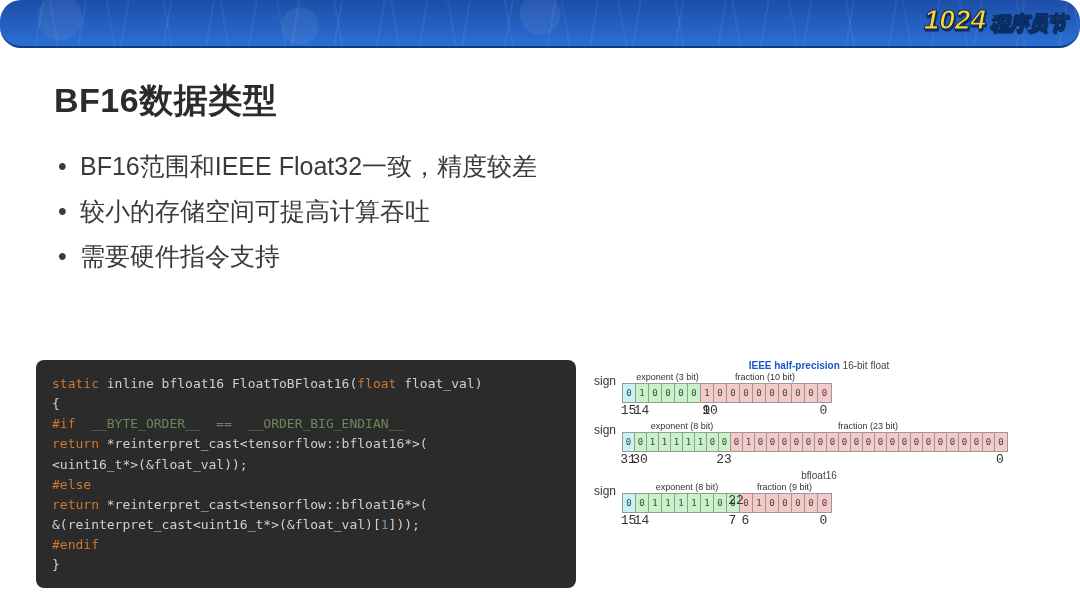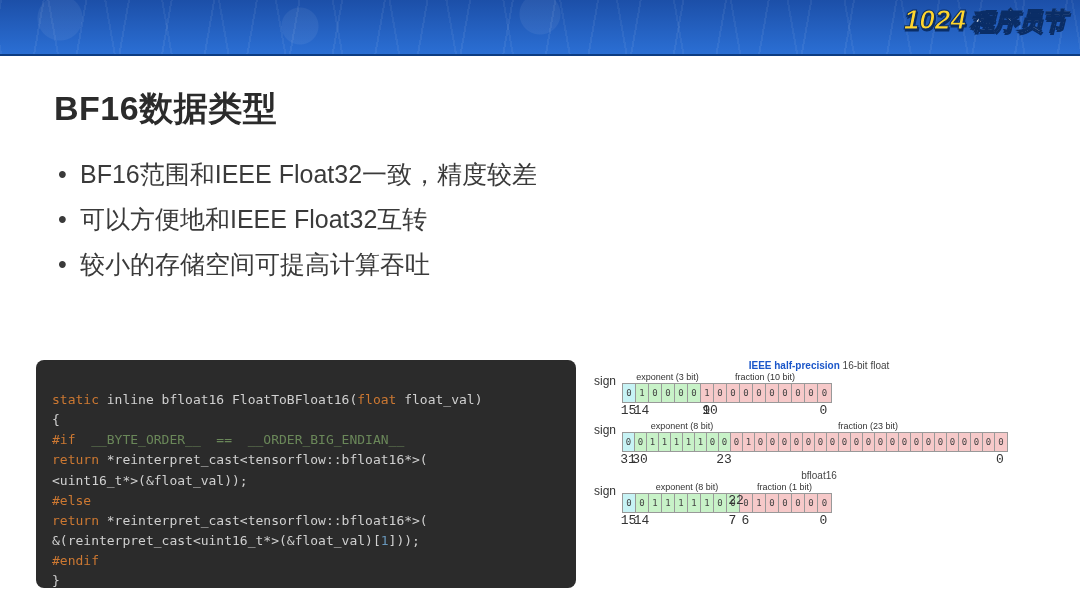--- a/index.html
+++ b/index.html
@@ -4,63 +4,64 @@
 <style>
   * { margin: 0; padding: 0; box-sizing: border-box; }
   html, body {
     width: 1080px; height: 608px; overflow: hidden;
     font-family: "PingFang SC", "Microsoft YaHei", -apple-system, Arial, sans-serif;
     background: #fff; color: #2b2b2b; position: relative;
   }
 
   
   .banner {
-    height: 56px; width: 100%;
+    height: 48px; width: 100%;
     background: linear-gradient(180deg,#1c4fa8 0%,#2b6fd4 100%);
     position: relative; overflow: hidden;
     border-bottom: 2px solid #0d3c82;
+    border-radius: 21px;
   }
   .banner .doodles {
     position: absolute; inset: 0;
     background:
       repeating-linear-gradient(100deg, rgba(255,255,255,.06) 0 2px, transparent 2px 42px),
       repeating-linear-gradient( 80deg, rgba(255,255,255,.05) 0 2px, transparent 2px 56px),
       radial-gradient(circle at 60px 18px, rgba(255,255,255,.06) 0 22px, transparent 23px),
       radial-gradient(circle at 300px 26px, rgba(255,255,255,.06) 0 18px, transparent 19px),
       radial-gradient(circle at 540px 14px, rgba(255,255,255,.06) 0 20px, transparent 21px);
   }
   .banner .logo {
     position: absolute; right: 14px; top: 4px;
     font-family: "Arial Black", Impact, sans-serif;
     font-style: italic; font-weight: 900; font-size: 28px;
     display: flex; align-items: baseline; gap: 4px;
     filter: drop-shadow(1px 2px 0 #0a2d66);
   }
   .banner .logo .y { color: #ffd52e; -webkit-text-stroke: 1px #0a2d66; }
-  .banner .logo .cn { color: #fff; -webkit-text-stroke: 1px #0a2d66; font-style: italic; font-size: 24px; font-weight: 900; }
+  .banner .logo .cn { color: #fff; -webkit-text-stroke: 1px #0a2d66; font-style: italic; font-size: 19px; font-weight: 900; }
 
   
   .slide { padding: 30px 86px 0 54px; }
   .title { font-size: 34px; font-weight: 600; letter-spacing: .5px; margin-bottom: 20px; }
   ul.bullets { list-style: none; padding-left: 26px; }
   ul.bullets li {
     font-size: 25px; line-height: 1.8; color: #3a3a3a;
     position: relative; font-weight: 500;
   }
   ul.bullets li::before {
     content: "•"; position: absolute; left: -22px; top: 0;
     font-size: 25px; color: #3a3a3a;
   }
 
   
   .row { position: absolute; left: 36px; right: 36px; top: 360px; bottom: 20px; display: flex; gap: 18px; }
 
   .code {
     flex: 0 0 540px; background: #2b2b2b; color: #bbb;
-    border-radius: 8px; padding: 30px 16px;
+    border-radius: 8px; padding: 14px 16px;
     font-family: ui-monospace, SFMono-Regular, Menlo, Consolas, monospace;
     font-size: 13px; line-height: 1.55; white-space: pre; overflow: hidden;
   } 
   .c-or { color:#cc7832; }
   .c-gr { color:#6a8759; }
   .c-wt { color:#d0d0d0; }
   .c-num { color:#6897bb; }
 
   .figs { flex: 1; display: flex; flex-direction: column; gap: 6px; font-size: 10px; color: #444; }
   .fmt { }
@@ -95,22 +96,22 @@
   <div class="logo">
     <span class="y">1024</span>
     <span class="cn">程序员节</span>
   </div>
 </div>
 
 <div class="slide">
   <div class="title">BF16数据类型</div>
   <ul class="bullets">
     <li>BF16范围和IEEE Float32一致，精度较差</li>
-    <li>可以方便地和IEEE Float32互转</li>
     <li>较小的存储空间可提高计算吞吐</li>
+    <li>需要硬件指令支持</li>
   </ul>
 </div>
 
 <div class="row">
 
   <div class="code"><span class="c-or">static</span><span class="c-wt"> inline bfloat16 FloatToBFloat16(</span><span class="c-or">float</span><span class="c-wt"> float_val)</span>
 <span class="c-wt">{</span>
 <span class="c-or">#if</span><span class="c-gr">  __BYTE_ORDER__  ==  __ORDER_BIG_ENDIAN__</span>
 <span class="c-or">return</span><span class="c-wt"> *reinterpret_cast&lt;tensorflow::bfloat16*&gt;(</span>
 <span class="c-wt">&lt;uint16_t*&gt;(&amp;float_val));</span>
@@ -220,21 +221,21 @@
     <div class="fmt">
       <div class="fmt-title">
         <b></b><span>bfloat16</span>
       </div>
       <div class="fmtwrap">
         <div class="label-sign">sign</div>
         <div class="fmtcol">
           <div class="groups-labels">
             <span style="width:13px"></span>
             <span style="width:104px">exponent (8 bit)</span>
-            <span style="width:91px">fraction (1 bit)</span>
+            <span style="width:91px">fraction (9 bit)</span>
           </div>
           <div class="bits" id="bf16-bits">
               <div class="bit  sign">0</div>
               <div class="bit  exp">0</div>
               <div class="bit  exp">1</div>
               <div class="bit  exp">1</div>
               <div class="bit  exp">1</div>
               <div class="bit  exp">1</div>
               <div class="bit  exp">1</div>
               <div class="bit  exp">0</div>

